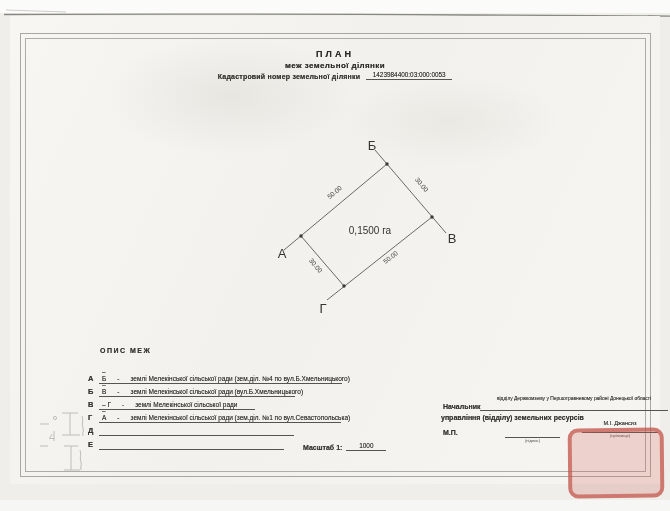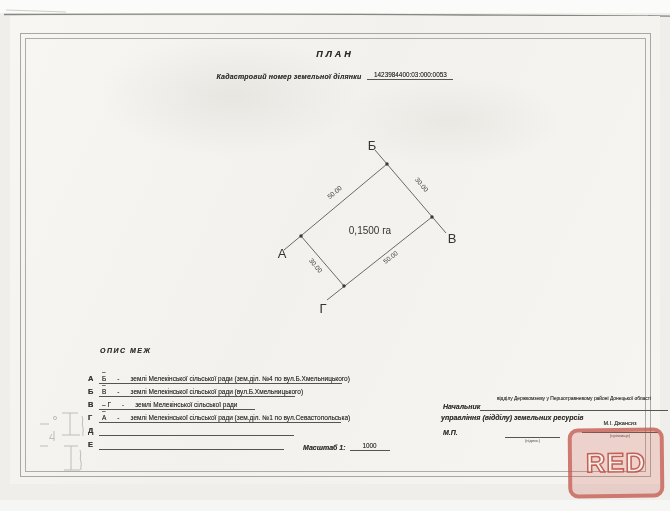--- a/index.html
+++ b/index.html
@@ -10,21 +10,21 @@
   .paper{position:absolute;left:10px;top:16px;width:650px;height:468px;
          background:linear-gradient(115deg,#f7f6f3 0%,#f2f1ed 45%,#f6f5f1 100%);
          overflow:visible;}
   .stain1{position:absolute;left:90px;top:20px;width:260px;height:120px;
           background:radial-gradient(closest-side,rgba(210,206,198,.35),rgba(210,206,198,0));}
   .stain2{position:absolute;left:330px;top:60px;width:220px;height:90px;
           background:radial-gradient(closest-side,rgba(214,210,202,.3),rgba(214,210,202,0));}
   .frame-outer{position:absolute;left:10px;top:17px;width:629px;height:442px;border:1px solid #a8a7a1;}
   .frame-inner{position:absolute;left:4px;top:4px;right:4px;bottom:4px;border:1px solid #adaca6;}
   .doc-text{color:#35342f;text-shadow:0 0 .6px rgba(60,58,52,.65);}
-  .b{font-weight:bold;font-style:italic;}
+  .b{font-weight:bold;}
   .center-block{position:absolute;left:0;width:650px;text-align:center;}
   .title1{top:33px;font-size:9px;letter-spacing:3px;color:#2c2b27;}
   .title2{top:45px;font-size:8px;letter-spacing:.4px;color:#2c2b27;}
   .cad-row{position:absolute;left:0;top:55px;width:650px;display:flex;justify-content:center;align-items:flex-end;}
   .cad-label{font-size:7px;letter-spacing:.2px;}
   .cad-value{display:inline-block;width:86px;margin-left:6px;text-align:center;font-size:6.4px;
              border-bottom:1px solid #55544f;padding-bottom:1px;}
   
   .opys-head{position:absolute;left:90px;top:331px;font-size:7px;letter-spacing:1.5px;}
   .row{position:absolute;left:78px;height:12px;display:flex;align-items:flex-end;}
@@ -71,20 +71,21 @@
 
   <div class="paper">
     <div class="stain1"></div>
     <div class="stain2"></div>
 
     <div class="frame-outer">
       <div class="frame-inner"></div>
     </div>
 
     <div class="center-block title1 doc-text b">ПЛАН</div>
+    <div class="center-block title2 doc-text b">меж земельної ділянки</div>
     <div class="cad-row">
       <span class="cad-label doc-text b">Кадастровий номер земельної ділянки</span>
       <span class="cad-value doc-text">1423984400:03:000:0053</span>
     </div>
 
     <svg style="position:absolute;left:255px;top:119px;" width="200" height="185" viewBox="265 135 200 185">
       <g stroke="#5a5955" stroke-width="0.9" fill="none">
         <line x1="284" y1="250" x2="387" y2="164"></line>
         <line x1="375" y1="150" x2="446" y2="233"></line>
         <line x1="432" y1="217" x2="327" y2="300"></line>
@@ -179,16 +180,15 @@
     <div class="sigcap">(підпис)</div>
     <div class="nameline doc-text">М.І. Джансиз</div>
     <div class="namecap">(прізвище)</div>
 
     <div class="scale-row">
       <span class="scale-label doc-text b">Масштаб 1:</span>
       <span class="scale-value doc-text">1000</span>
     </div>
 
     <div class="badge">
-      <div class="badge-line">RED</div>
     </div>
   </div>
 </div>
 
 </body></html>

